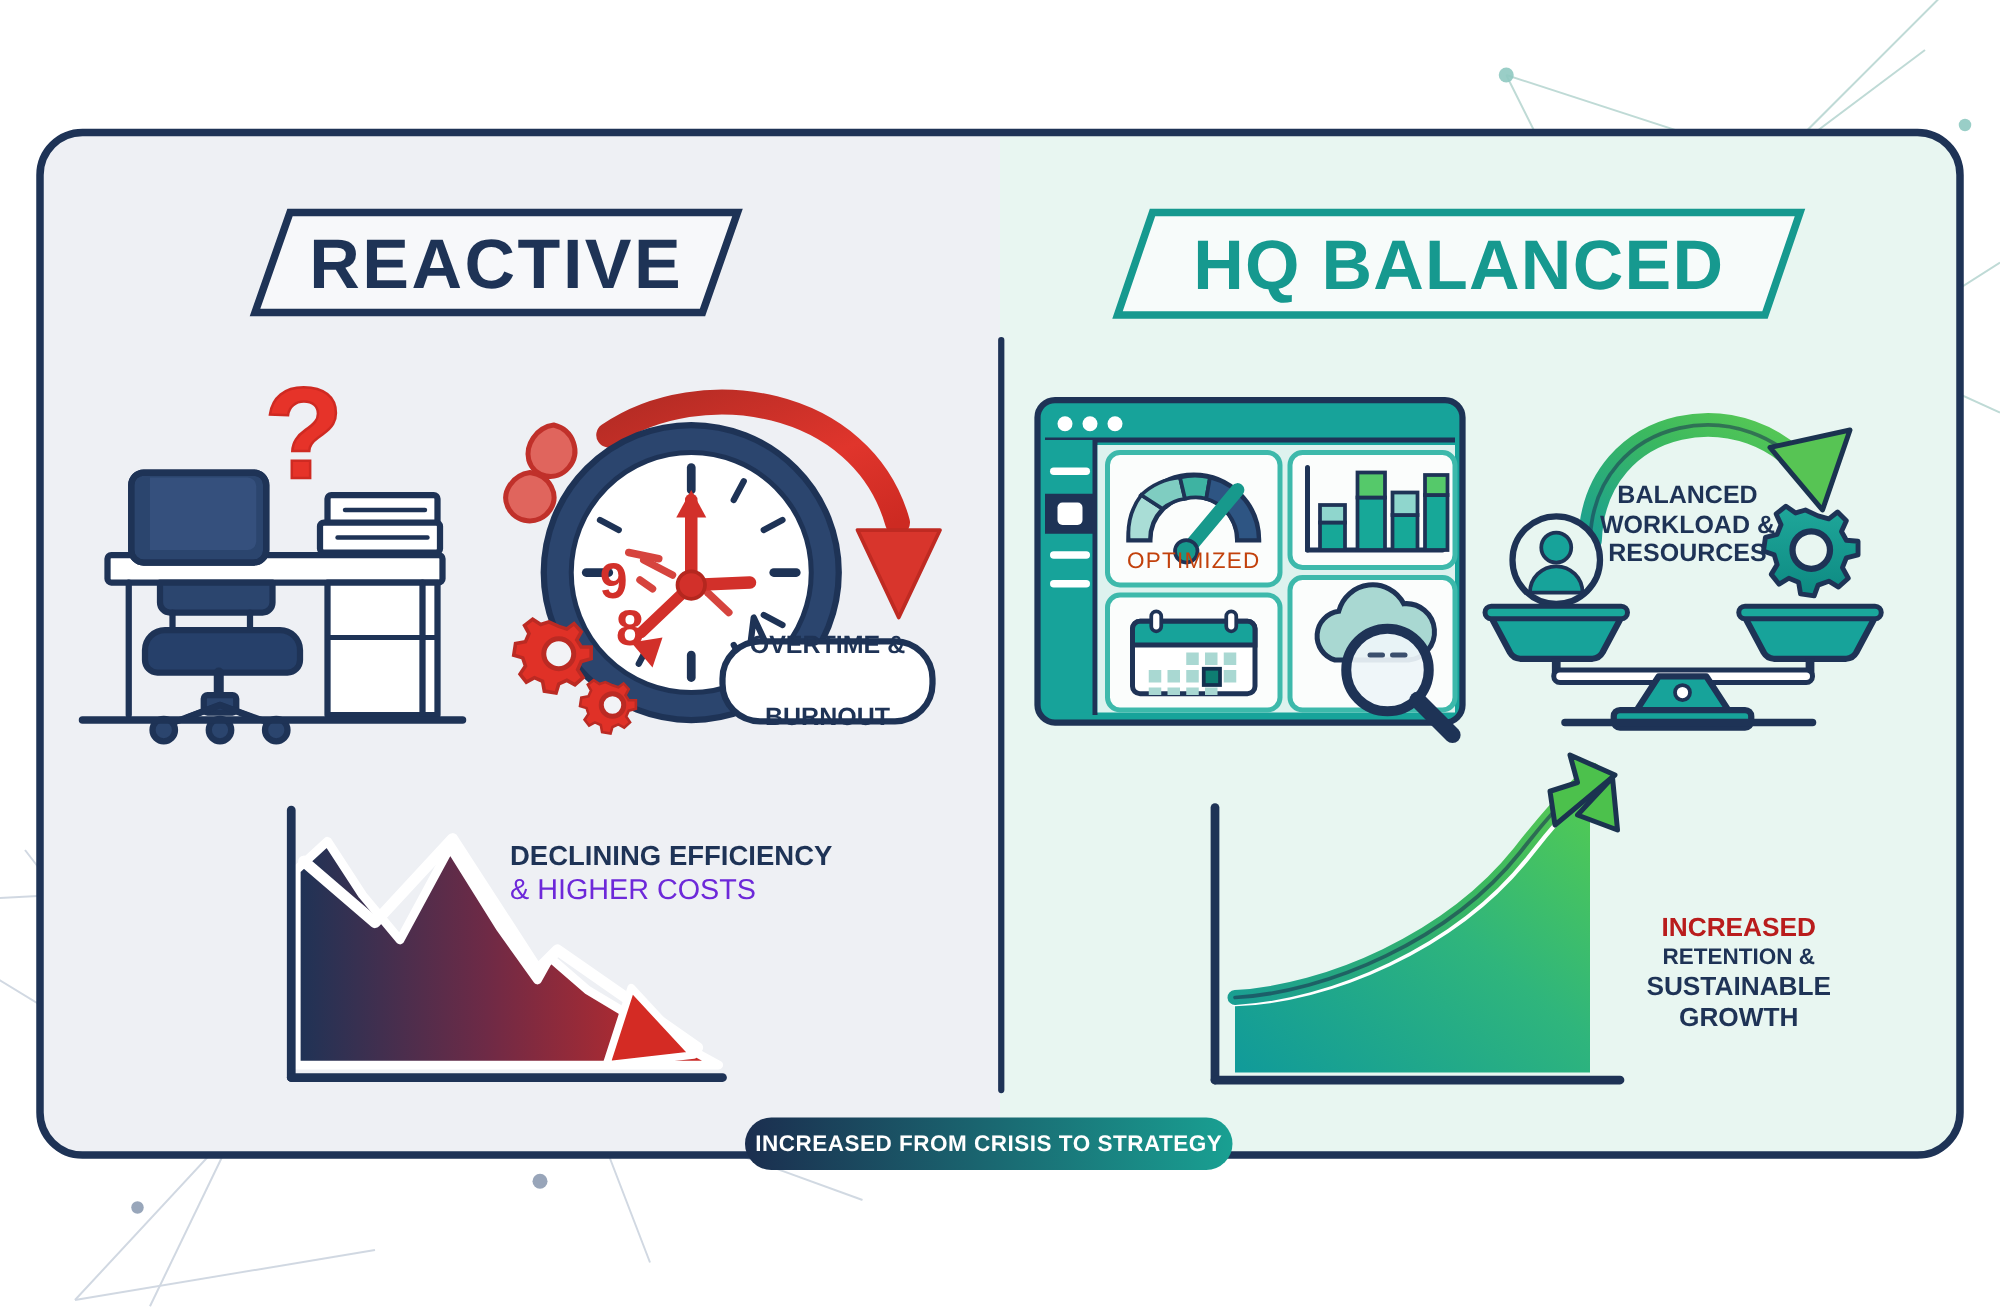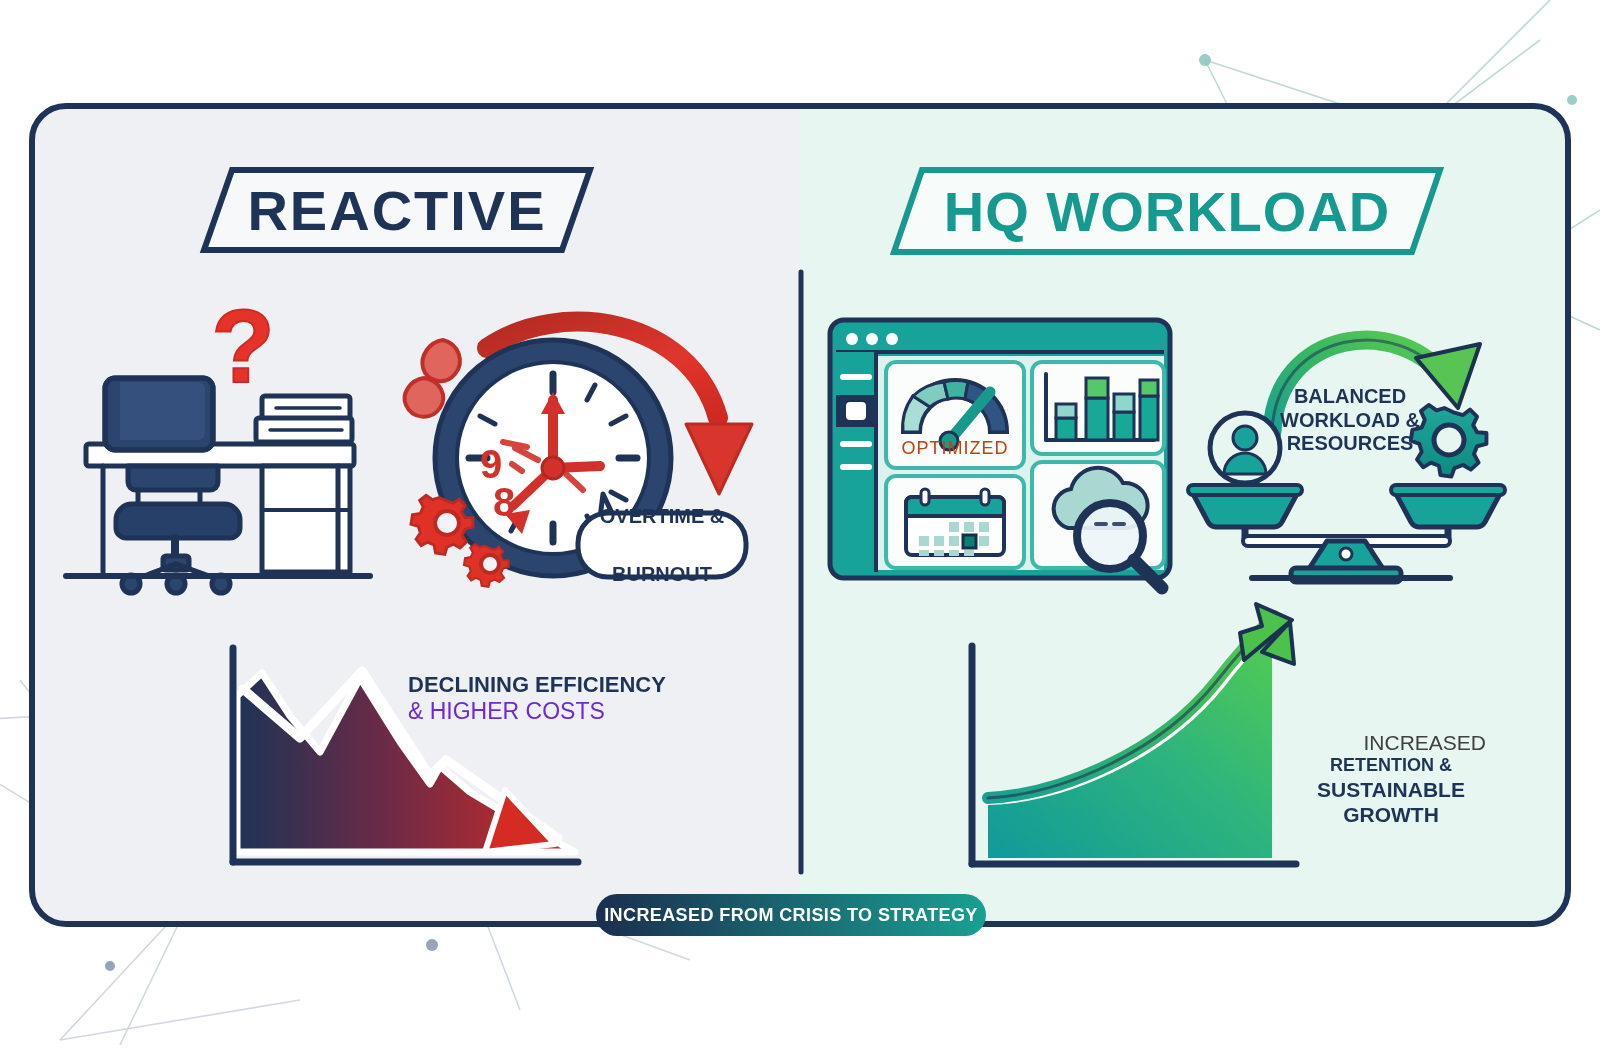--- a/index.html
+++ b/index.html
@@ -363,21 +363,21 @@
     <g>
       <rect x="596" y="894" width="390" height="42" rx="21" fill="url(#pillGrad)"></rect>
     </g>
   </svg>
 
   <div class="abs" style="left:204px;top:170px;width:386px;height:80px;display:flex;align-items:center;justify-content:center;">
     <span style="font-size:56px;font-weight:bold;color:#1e3356;letter-spacing:2px;font-family:'Liberation Sans',sans-serif;">REACTIVE</span>
   </div>
 
   <div class="abs" style="left:894px;top:170px;width:546px;height:82px;display:flex;align-items:center;justify-content:center;">
-    <span style="font-size:56px;font-weight:bold;color:#16998f;letter-spacing:1px;font-family:'Liberation Sans',sans-serif;">HQ WORKLOAD</span>
+    <span style="font-size:56px;font-weight:bold;color:#16998f;letter-spacing:1px;font-family:'Liberation Sans',sans-serif;">HQ BALANCED</span>
   </div>
 
   <div class="abs" style="left:578px;top:513px;width:168px;height:64px;display:flex;flex-direction:column;align-items:center;justify-content:center;line-height:1.12;text-align:right;">
     <span style="font-size:20px;font-weight:bold;color:#1e3356;font-family:'Liberation Sans',sans-serif;">OVERTIME &amp;</span>
     <span style="font-size:20px;font-weight:bold;color:#1e3356;font-family:'Liberation Sans',sans-serif;margin-top:36px;">BURNOUT</span>
   </div>
 
   <div class="abs" style="left:408px;top:672px;width:300px;text-align:left;line-height:1.2;">
     <div style="font-size:22px;font-weight:bold;color:#1e3356;font-family:'Liberation Sans',sans-serif;">DECLINING EFFICIENCY</div>
     <div style="font-size:23px;font-weight:normal;color:#6d28d9;font-family:'Liberation Sans',sans-serif;">&amp; HIGHER COSTS</div>
@@ -387,21 +387,21 @@
     <span style="font-size:18px;font-weight:normal;color:#c2410c;letter-spacing:1px;font-family:'Liberation Sans',sans-serif;">OPTIMIZED</span>
   </div>
 
   <div class="abs" style="left:1272px;top:385px;width:156px;text-align:center;line-height:1.18;">
     <div style="font-size:20px;font-weight:bold;color:#1e3356;font-family:'Liberation Sans',sans-serif;">BALANCED</div>
     <div style="font-size:20px;font-weight:bold;color:#1e3356;font-family:'Liberation Sans',sans-serif;">WORKLOAD &amp;</div>
     <div style="font-size:20px;font-weight:bold;color:#1e3356;font-family:'Liberation Sans',sans-serif;">RESOURCES</div>
   </div>
 
   <div class="abs" style="left:1296px;top:730px;width:190px;text-align:center;line-height:1.2;">
-    <div style="font-size:21px;font-weight:normal;color:#404040;font-family:'Liberation Sans',sans-serif;text-align:right;">INCREASED</div>
+    <div style="font-size:21px;font-weight:bold;color:#b91c1c;font-family:'Liberation Sans',sans-serif;">INCREASED</div>
     <div style="font-size:18px;font-weight:bold;color:#1e3356;font-family:'Liberation Sans',sans-serif;">RETENTION &amp;</div>
     <div style="font-size:21px;font-weight:bold;color:#1e3356;font-family:'Liberation Sans',sans-serif;">SUSTAINABLE</div>
     <div style="font-size:21px;font-weight:bold;color:#1e3356;font-family:'Liberation Sans',sans-serif;">GROWTH</div>
   </div>
 
   <div class="abs" style="left:596px;top:894px;width:390px;height:42px;display:flex;align-items:center;justify-content:center;">
     <span style="font-size:18px;font-weight:bold;color:#ffffff;letter-spacing:0.4px;font-family:'Liberation Sans',sans-serif;">INCREASED FROM CRISIS TO STRATEGY</span>
   </div>
 
 </div>

